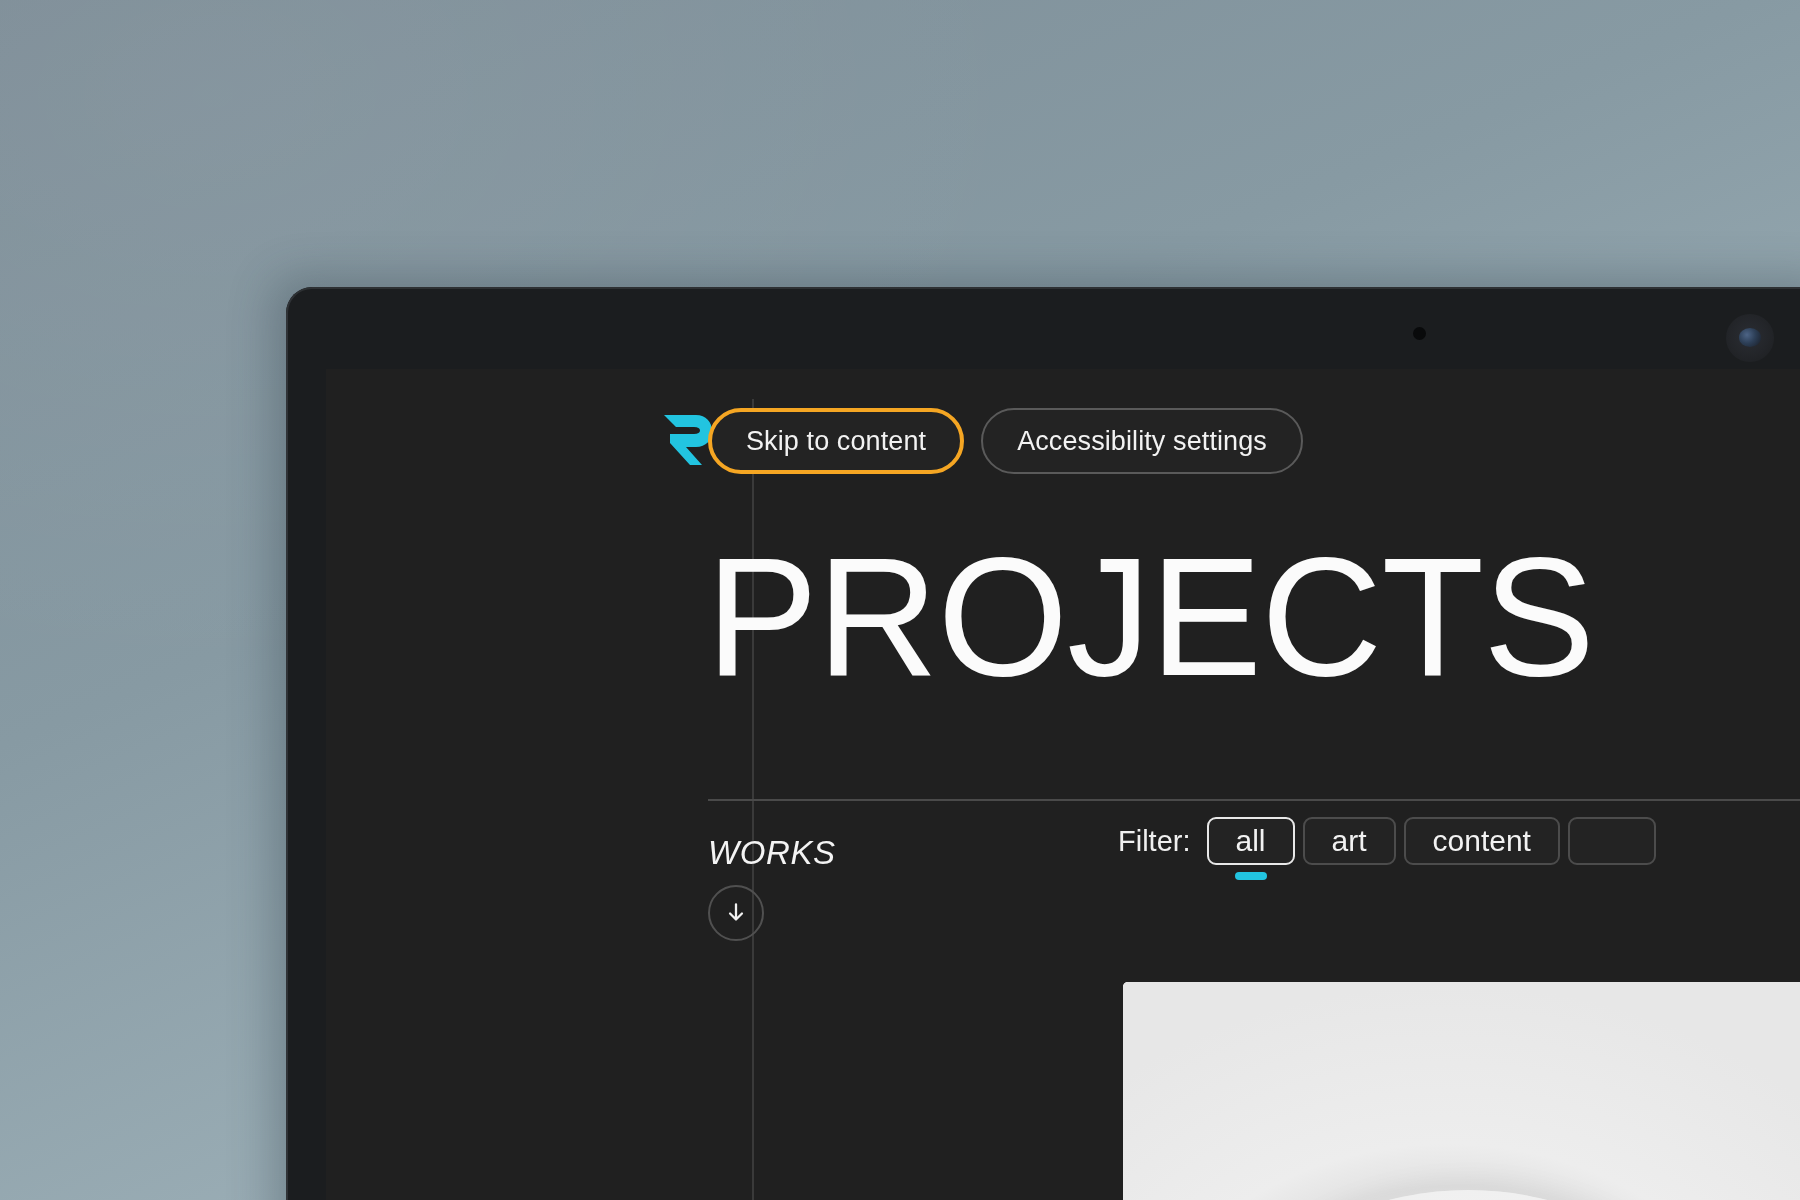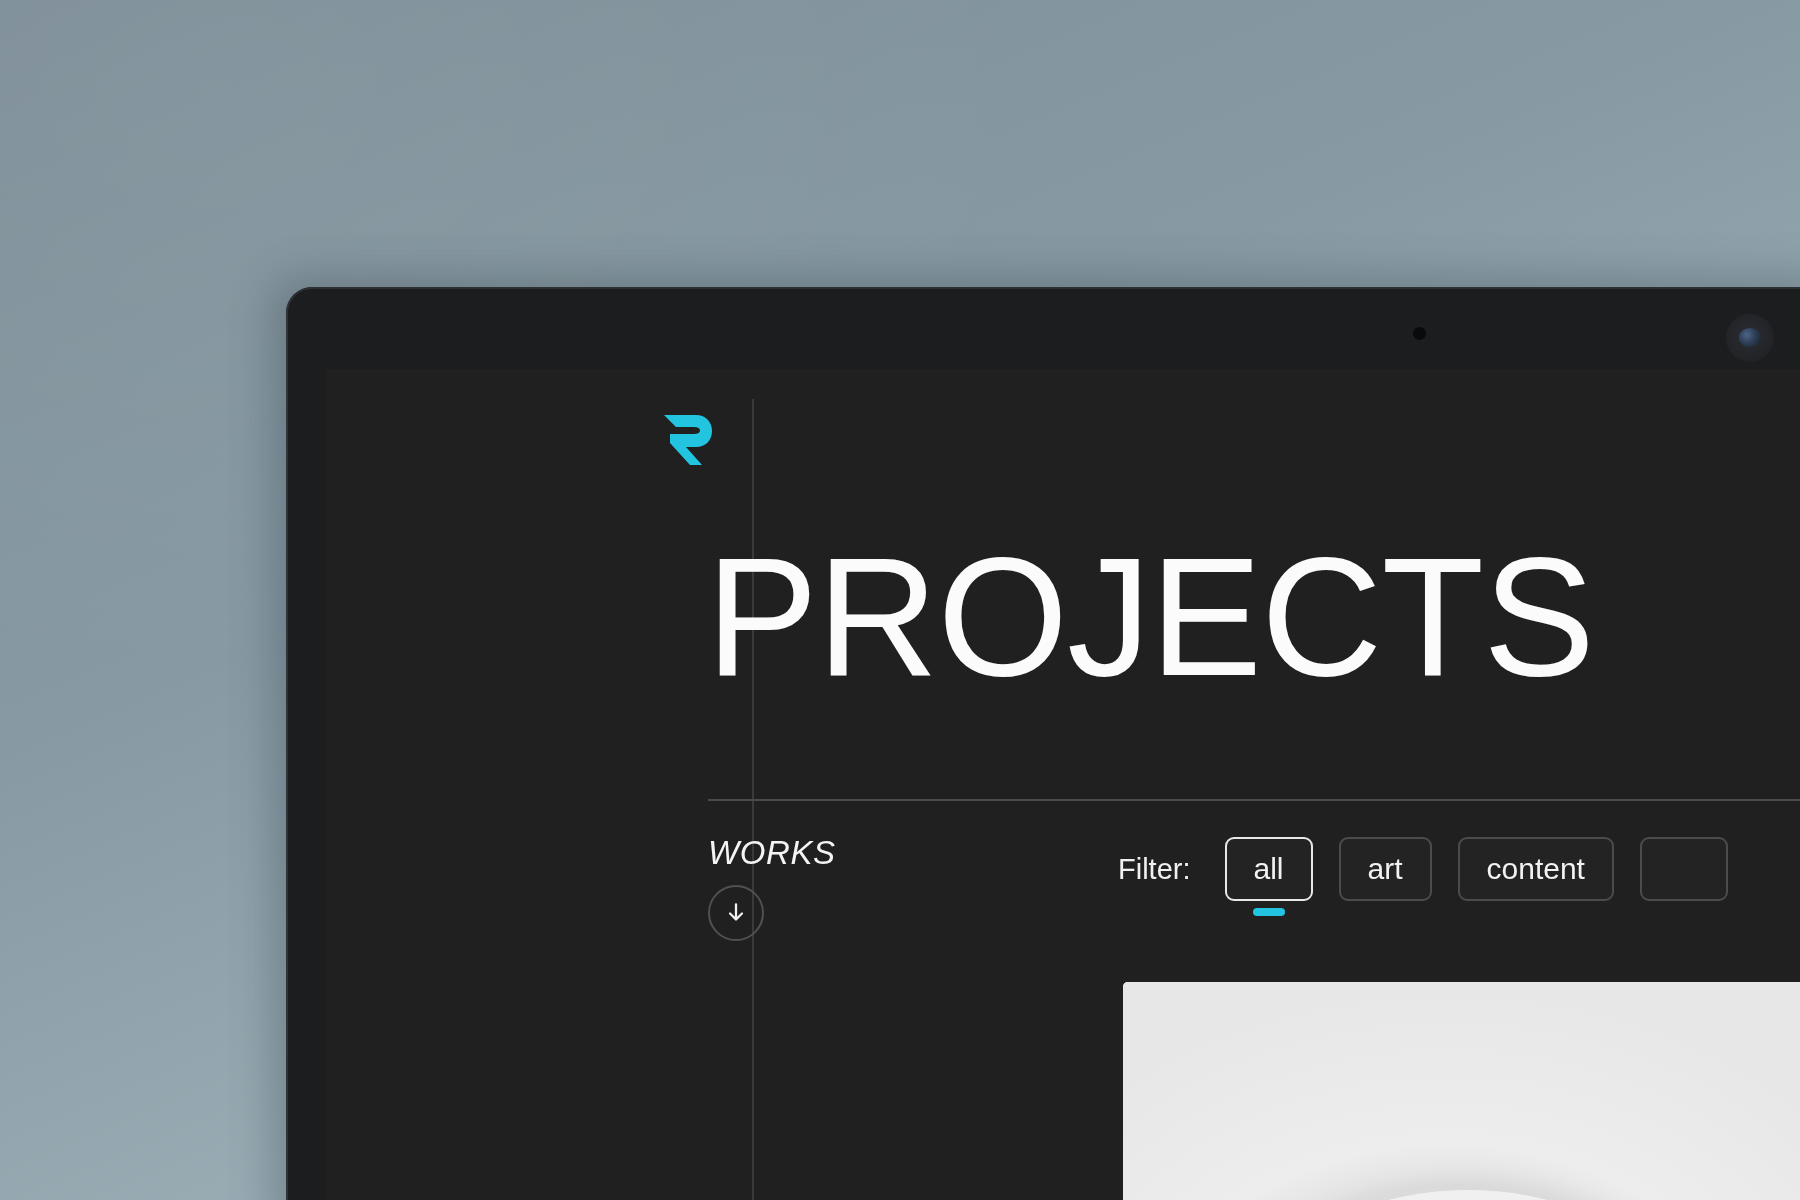--- a/index.html
+++ b/index.html
@@ -172,34 +172,34 @@
     display: flex;
     align-items: center;
     justify-content: center;
     cursor: pointer;
   }
 
   
   #filter-group {
     position: absolute;
     left: 792px;
-    top: 468px;
-    display: flex;
-    align-items: center;
-    gap: 26px;
+    top: 448px;
+    display: flex;
+    align-items: center;
+    gap: 8px;
   }
   #filter-label {
     font-size: 29px;
     color: #f0f0f0;
     margin-right: 8px;
     white-space: nowrap;
   }
   .filter-chip {
     position: relative;
-    height: 64px;
+    height: 48px;
     min-width: 88px;
     padding: 0 27px;
     border-radius: 9px;
     border: 2px solid #4c4c4c;
     background: #232323;
     color: #f2f2f2;
     font-size: 30px;
     display: flex;
     align-items: center;
     justify-content: center;
@@ -275,20 +275,24 @@
 <div id="screen">
 
   <div id="rail-divider"></div>
 
   <div id="logo">
     <svg viewBox="0 0 62 62" width="62" height="62" aria-hidden="true">
       <path d="M8 6 H40 C50 6 56 13 56 22 C56 31 50 38 40 38 H30 L46 56 H34 L14 34 L14 25 H38 C42 25 44 23.5 44 21.5 C44 19.5 42 18 38 18 H20 Z" fill="#22c4e0"></path>
     </svg>
   </div>
 
+  <div id="topbar">
+    <div class="pill" id="skip-to-content">Skip to content</div>
+    <div class="pill" id="accessibility-settings">Accessibility settings</div>
+  </div>
 
   <h1 id="page-title">PROJECTS</h1>
   <div id="title-rule"></div>
 
   <div id="works-label">WORKS</div>
   <div id="scroll-down-button">
     <svg viewBox="0 0 24 24" width="26" height="26" aria-hidden="true">
       <path d="M12 4 V18 M12 18 L6.5 12.5 M12 18 L17.5 12.5" fill="none" stroke="#f2f2f2" stroke-width="2.1" stroke-linecap="round" stroke-linejoin="round"></path>
     </svg>
   </div>

